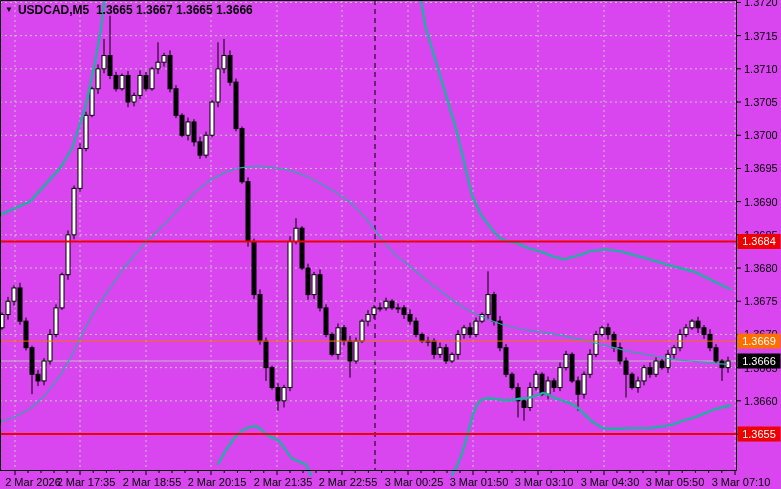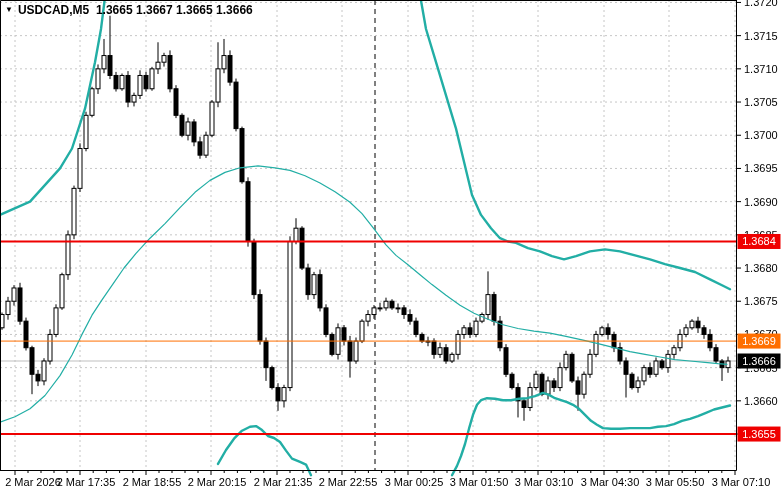--- a/index.html
+++ b/index.html
@@ -1,17 +1,17 @@
 <!DOCTYPE html>
 <html><head>
 <meta charset="utf-8">
 <style>
   html,body{margin:0;padding:0;background:#888;}
   .screen{
-    position:relative;width:781px;height:489px;background:#ffffff;
+    position:relative;width:781px;height:489px;background:#d946ef;
     font-family:"Liberation Sans", sans-serif;overflow:hidden;
   }
   #chart-svg{position:absolute;left:0;top:0;}
   .chart-title{
     position:absolute;left:5px;top:3px;display:flex;align-items:center;gap:5px;
     font-size:12px;font-weight:bold;color:#000;pointer-events:none;white-space:pre;
   }
   .chart-title .dd{font-size:8px;line-height:1;cursor:pointer;pointer-events:auto;}
 </style>
 </head>

